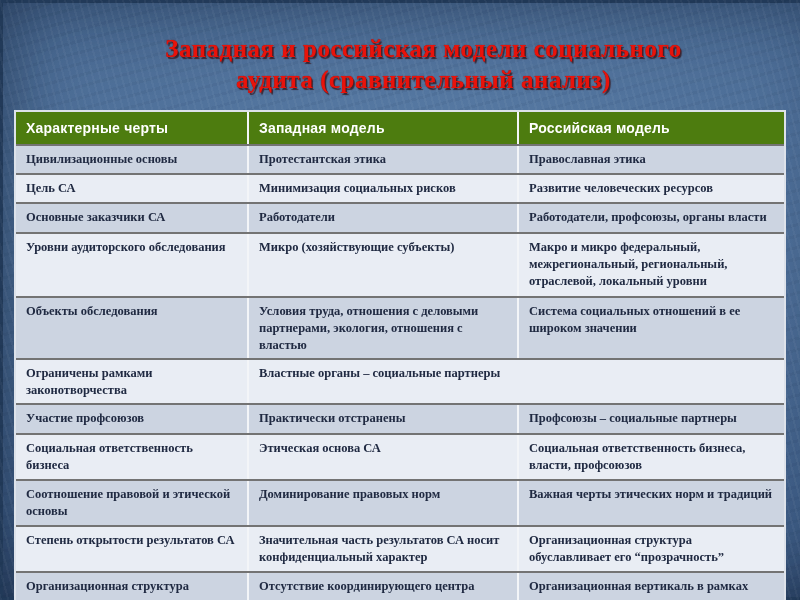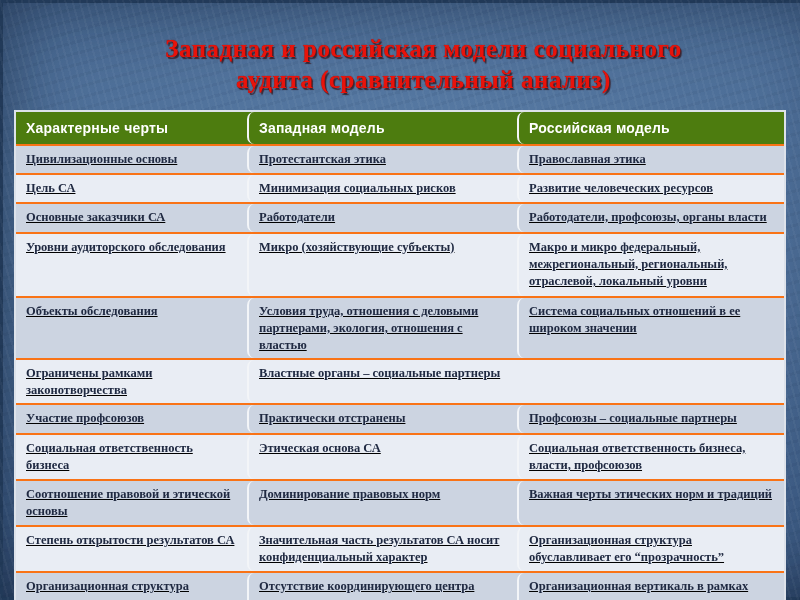--- a/index.html
+++ b/index.html
@@ -26,27 +26,27 @@
     font-weight:bold;font-size:25px;line-height:31px;letter-spacing:.5px;
     color:#e8130b;
     text-shadow:1.5px 1.5px 1px rgba(45,0,0,.65), 0 0 1px #8a0c06;
   }
 
   .cmp-table{
     position:absolute;left:14px;top:110px;width:772px;
     border:2px solid #dde2ea;background:#f3f5f8;box-sizing:border-box;
   }
   .trow{display:grid;grid-template-columns:231px 270px 267px;}
-  .trow:not(:first-child){border-top:2px solid #f97316;text-decoration:underline;}
+  .trow:not(:first-child){border-top:2px solid #737373;}
 
   .cell{
     box-sizing:border-box;padding:5px 10px 4px;
     font-size:12.5px;line-height:17px;font-weight:bold;color:#202a42;
   }
-  .cell + .cell{border-left:2px solid #f3f5f8;border-radius:7px;}
+  .cell + .cell{border-left:2px solid #f3f5f8;}
 
   .thead{background:#4d7c0f;min-height:32px;}
   .thead .cell{
     display:flex;align-items:center;
     font-family:"Liberation Sans", sans-serif;
     font-size:14px;color:#ffffff;letter-spacing:.2px;
   }
 
   
   .trow:nth-child(even){background:#ccd4e1;}

